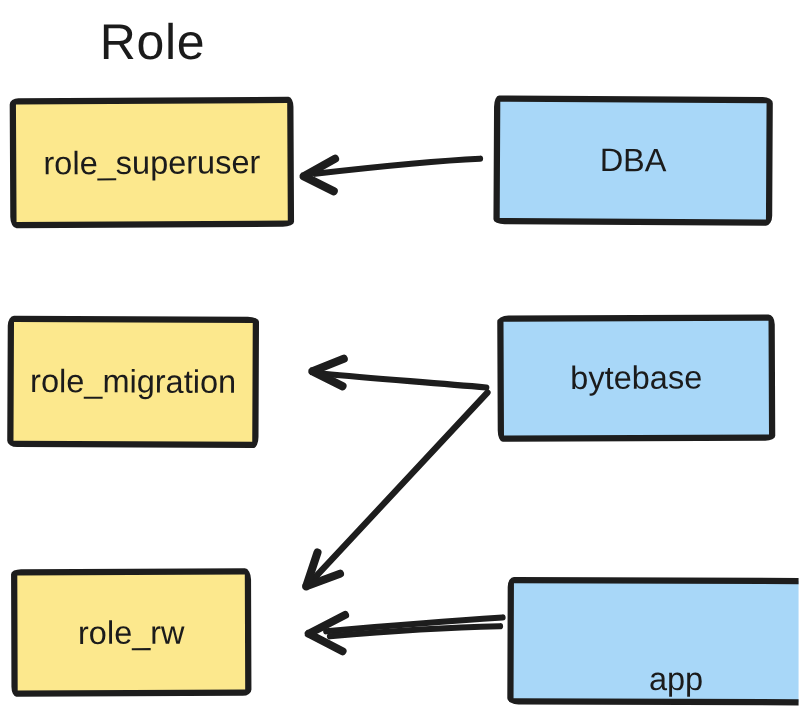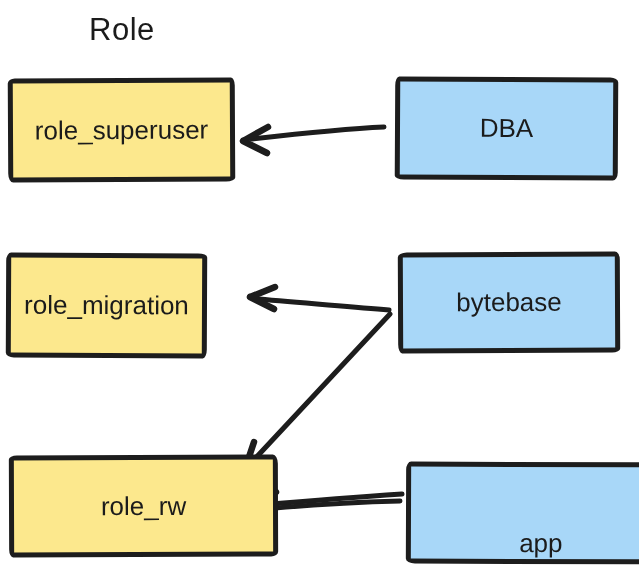--- a/index.html
+++ b/index.html
@@ -12,21 +12,21 @@
     position: relative;
     width: 639px;
     height: 567px;
     background: var(--background, #ffffff);
     overflow: hidden;
   }
   .col-header {
     position: absolute;
     width: 170px;
     text-align: center;
-    font-size: 31px;
+    font-size: 40px;
     font-weight: 400;
     color: var(--text, #1b1b1b);
     letter-spacing: 0.5px;
   }
   .role-header { left: 37px;  top: 12px; }
   .user-header { left: 420px; top: 12px; }
 
   .arrows {
     position: absolute;
     left: 0; top: 0;
@@ -60,21 +60,21 @@
     left: 8px; top: 78px; width: 227px; height: 104px;
     border-radius: 7px 4px 9px 5px / 5px 8px 4px 9px;
     transform: rotate(-0.3deg);
   }
   .n-role-migration {
     left: 6px; top: 253px; width: 201px; height: 105px;
     border-radius: 5px 9px 4px 8px / 8px 4px 9px 5px;
     transform: rotate(0.25deg);
   }
   .n-role-rw {
-    left: 9px; top: 455px; width: 269px; height: 102px;
+    left: 9px; top: 455px; width: 192px; height: 102px;
     border-radius: 8px 5px 7px 4px / 4px 9px 5px 8px;
     transform: rotate(-0.2deg);
   }
   .n-dba {
     left: 395px; top: 77px; width: 223px; height: 103px;
     border-radius: 4px 8px 5px 9px / 9px 5px 8px 4px;
     transform: rotate(0.3deg);
   }
   .n-bytebase {
     left: 398px; top: 252px; width: 222px; height: 101px;

